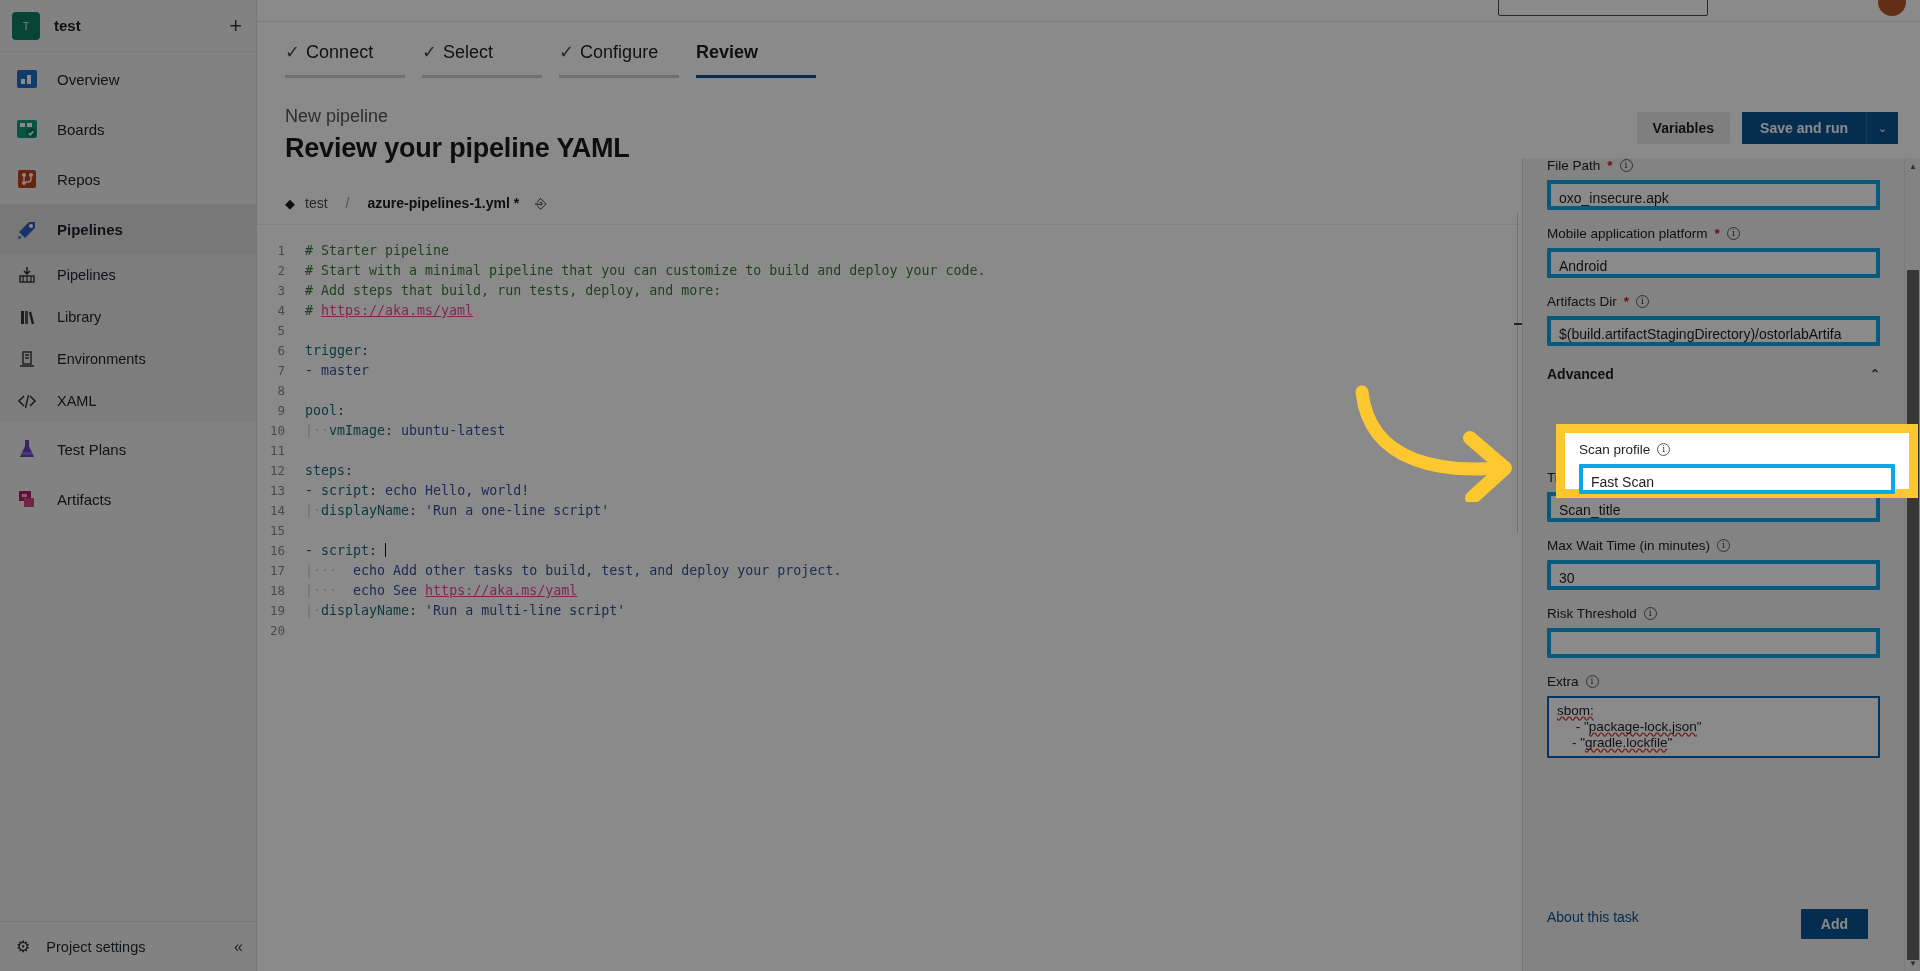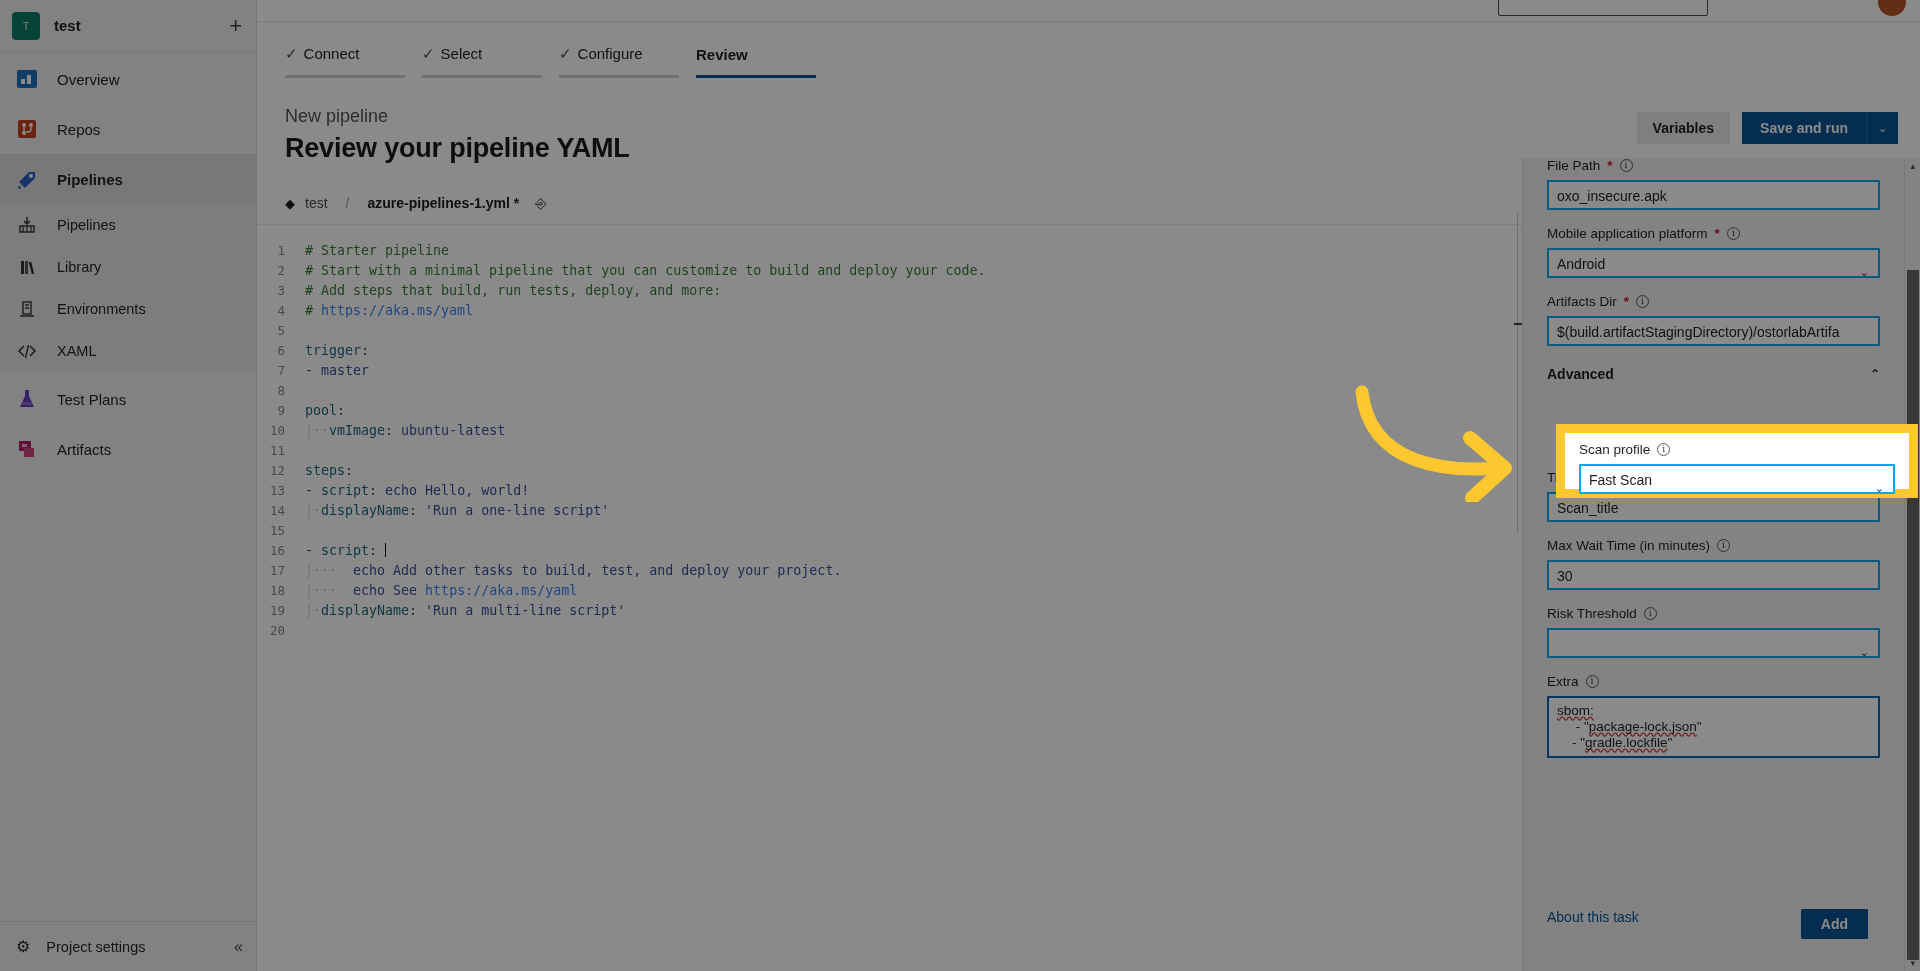--- a/index.html
+++ b/index.html
@@ -60,21 +60,21 @@
   .settings-row .gear { margin-right:16px; font-size:16px; }
   .settings-row .collapse { margin-left:auto; font-size:16px; color:#444; }
 
   
   .main { position:absolute; left:257px; top:22px; right:0; bottom:0; background:#ffffff; }
 
   .steps {
     display:flex; align-items:flex-end; height:62px; padding-left:28px; gap:0;
   }
   .step { width:120px; margin-right:17px; padding-bottom:6px; cursor:pointer; }
-  .step .lbl { font-size:15px; color:#1f1f1f; white-space:nowrap; }
+  .step .lbl { font-size:18px; color:#1f1f1f; white-space:nowrap; }
   .step .lbl .chk { color:#4a4a4a; margin-right:6px; }
   .step .bar { height:3px; background:#d0d0d0; margin-top:12px; }
   .step.current .lbl { font-weight:bold; }
   .step.current .bar { background:#0b5394; height:3px; }
 
   .page-head { padding:22px 0 0 28px; position:relative; height:74px; }
   .crumb { font-size:18px; color:#555; }
   .page-title { font-size:27px; font-weight:bold; color:#1a1a1a; margin-top:6px; letter-spacing:-0.2px;}
 
   .head-actions { position:absolute; right:22px; top:28px; display:flex; align-items:center; gap:12px; }
@@ -108,21 +108,21 @@
   .code { font-family:"DejaVu Sans Mono","Liberation Mono",monospace; font-size:13.3px;
           line-height:20px; padding-top:16px; }
   .cline { display:flex; height:20px; white-space:pre; }
   .lnum { width:48px; text-align:right; color:#888; flex:none; padding-right:20px;
           font-size:12.5px; }
   .ctext { color:#1f1f1f; }
   .cm  { color:#3b7a3b; }       
   .ckey{ color:#1a6a7a; }       
   .cval{ color:#3d4f9c; }       
   .cpun{ color:#444; }
-  .clink { color:#3b82f6; }
+  .clink { color:#ec4899; text-decoration:underline; }
   .cdot { color:#c8c8c8; }
   .guide { color:#d5d5d5; }
   .caret { display:inline-block; width:1px; height:14px; background:#111;
            vertical-align:-2px; }
 
   
   .panel { position:absolute; right:0; top:136px; width:398px; bottom:0;
            background:#f2f2f2; border-left:1px solid #dcdcdc; }
   .splitter { position:absolute; left:-10px; top:0; width:10px; bottom:0; cursor:col-resize; }
   .splitter .grip { position:absolute; left:1px; top:165px; width:8px; height:2px; background:#444; }
@@ -131,21 +131,21 @@
   .panel-scroll { position:absolute; left:0; top:0; right:16px; bottom:62px;
                   padding:0 24px; overflow:hidden; }
   .field { margin-bottom:16px; }
   .flabel { font-size:13.5px; color:#1f1f1f; margin-bottom:7px; display:flex;
             align-items:center; gap:7px; }
   .req { color:#c8102e; font-weight:bold; }
   .info { width:13px; height:13px; border:1px solid #5a5a5a; border-radius:50%;
           font-size:9px; line-height:11px; text-align:center; color:#3a3a3a; flex:none;
           font-family:"DejaVu Serif",serif; cursor:pointer; }
   .input {
-    width:100%; height:30px; background:#fff; border:2px solid #0ea5e9; border-radius:1px;
+    width:100%; height:30px; background:#fff; border:4px solid #0ea5e9; border-radius:1px;
     font-size:14px; color:#1f1f1f; padding:0 8px; line-height:28px; overflow:hidden;
     white-space:nowrap; text-overflow:clip;
   }
   .select { position:relative; }
   .select .chev { position:absolute; right:9px; top:8px; font-size:11px; color:#333; }
   .sec-head { display:flex; align-items:center; justify-content:space-between;
               font-size:14px; font-weight:bold; color:#1f1f1f; margin:20px 0 14px; cursor:pointer; }
   .sec-head .chev { font-size:12px; color:#333; }
 
   .ta-extra {
@@ -201,20 +201,32 @@
     <div class="nav-group">
       <div class="nav-item">
         <span class="ico">
           <svg width="24" height="22" viewBox="0 0 24 22">
               <rect x="2" y="2" width="20" height="18" rx="2" fill="#1f6fc4"></rect>
               <rect x="6" y="11" width="4" height="5" fill="#fff"></rect>
               <rect x="12" y="7" width="4" height="9" fill="#fff"></rect>
             </svg>
         </span>
         <span>Overview</span>
+      </div>
+      <div class="nav-item">
+        <span class="ico">
+          <svg width="24" height="22" viewBox="0 0 24 22">
+              <rect x="2" y="2" width="20" height="18" rx="2" fill="#0f9b7a"></rect>
+              <rect x="5" y="5" width="5" height="4" fill="#fff"></rect>
+              <rect x="12" y="5" width="5" height="4" fill="#fff"></rect>
+              <circle cx="16" cy="15" r="5" fill="#0b7d62"></circle>
+              <path d="M13.6 15.2l1.6 1.6 3-3.2" stroke="#fff" stroke-width="1.6" fill="none"></path>
+            </svg>
+        </span>
+        <span>Boards</span>
       </div>
       <div class="nav-item">
         <span class="ico">
           <svg width="24" height="22" viewBox="0 0 24 22">
               <rect x="3" y="2" width="18" height="18" rx="2" fill="#c0431a"></rect>
               <circle cx="9" cy="7" r="2" fill="#fff"></circle>
               <circle cx="9" cy="15" r="2" fill="#fff"></circle>
               <circle cx="16" cy="7" r="2" fill="#fff"></circle>
               <path d="M9 9v4M16 9v2a3 3 0 0 1-3 3h-2" stroke="#fff" stroke-width="1.4" fill="none"></path>
             </svg>

